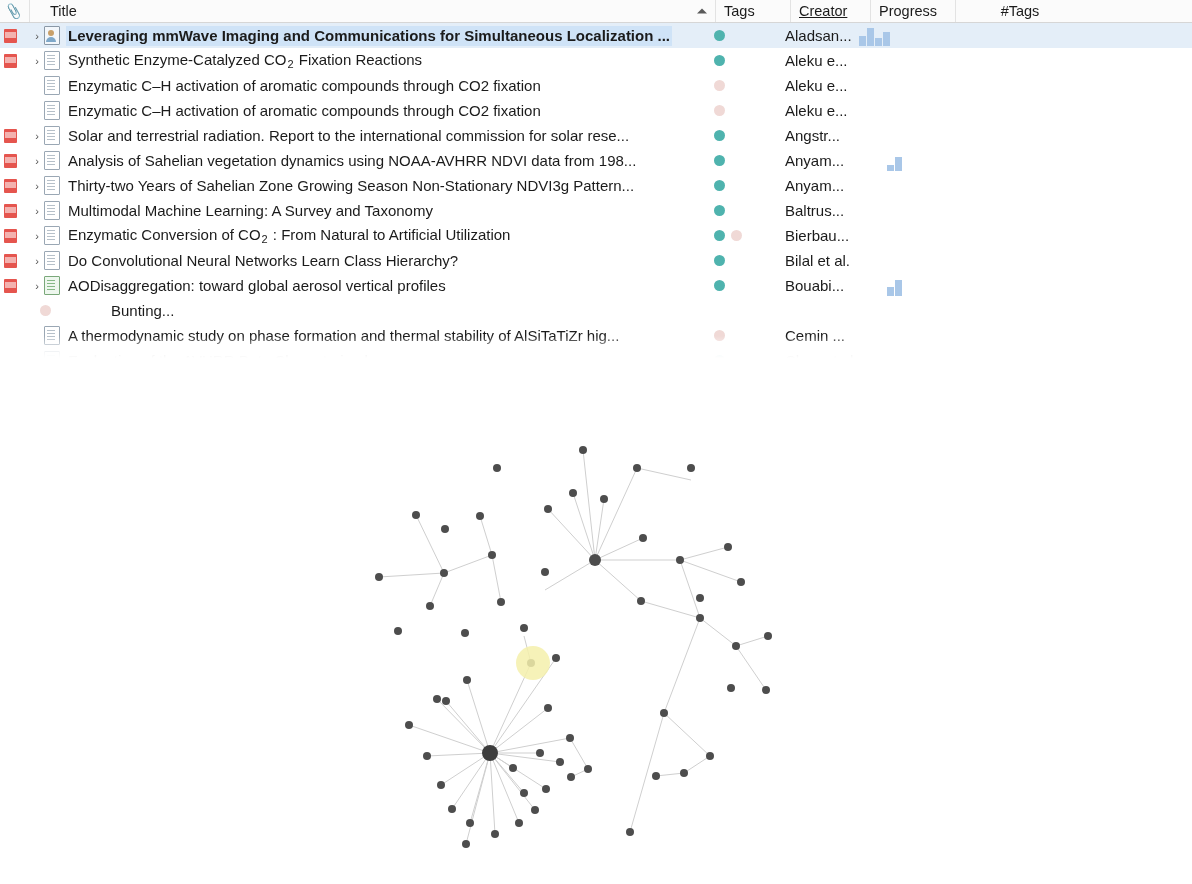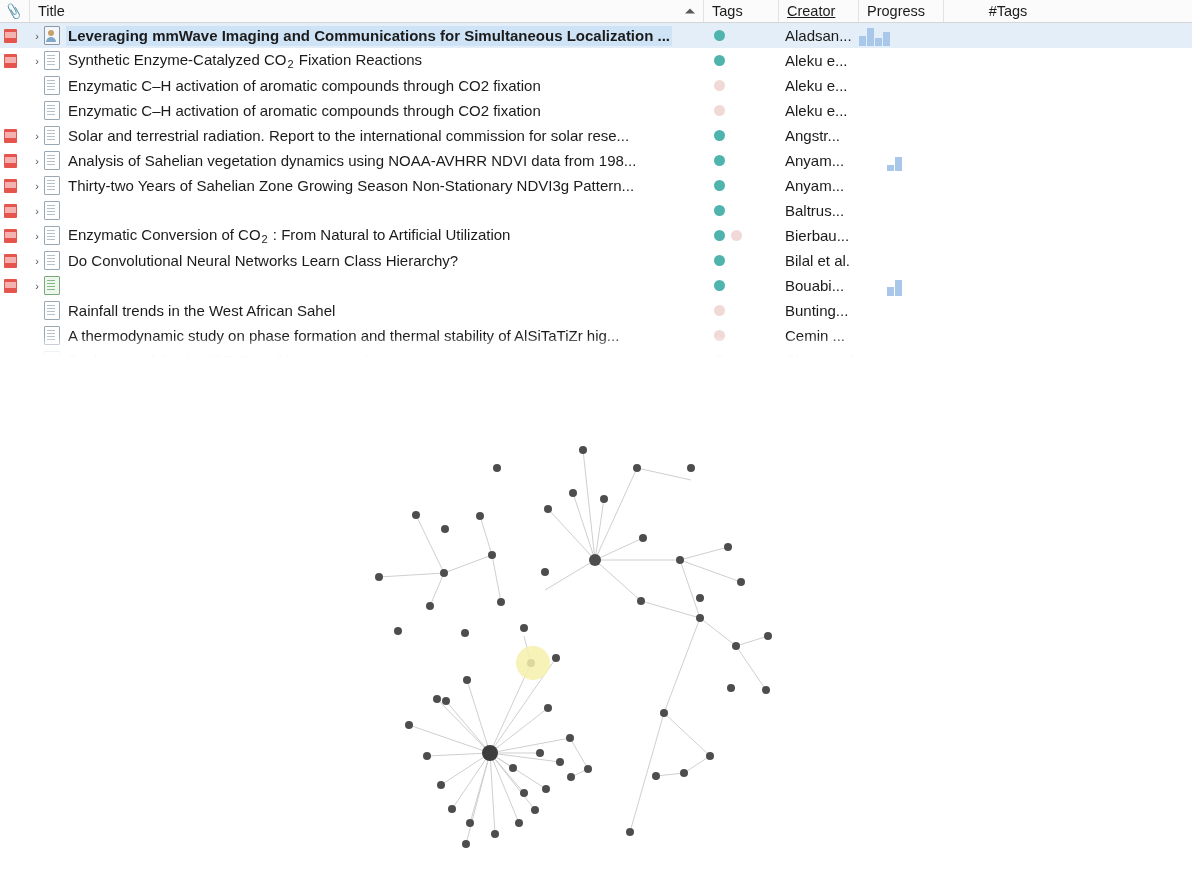--- a/index.html
+++ b/index.html
@@ -41,21 +41,21 @@
     display: flex;
     align-items: center;
     height: 100%;
     padding-left: 8px;
     box-sizing: border-box;
     border-right: 1px solid #e3e3e3;
     position: relative;
     white-space: nowrap;
   }
   .hcell.attach { width: 30px; padding-left: 6px; }
-  .hcell.title  { width: 674px; }
+  .hcell.title  { width: 674px; margin-left: 12px; }
   .hcell.tags   { width: 75px; }
   .hcell.creator{ width: 80px; text-decoration: underline; }
   .hcell.progress{ width: 85px; }
   .hcell.numtags{ width: 120px; border-right: none; justify-content: center; }
 
   .sort-arrow {
     position: absolute;
     right: 8px;
     top: 50%;
     transform: translateY(-50%);
@@ -401,20 +401,21 @@
       </div>
       <div class="row">
         <div class="cell attach">
           <span class="pdf-slot">
             <span class="pdf-badge"></span>
           </span>
         </div>
         <div class="cell title">
           <span class="twisty">›</span>
           <span class="doc-icon"></span>
+          <span class="title-text">Multimodal Machine Learning: A Survey and Taxonomy</span>
         </div>
         <div class="cell tags">
           <span class="dot teal"></span>
         </div>
         <div class="cell creator">Baltrus...</div>
         <div class="cell progress"></div>
         <div class="cell numtags"></div>
       </div>
       <div class="row">
         <div class="cell attach">
@@ -455,41 +456,37 @@
       </div>
       <div class="row">
         <div class="cell attach">
           <span class="pdf-slot">
             <span class="pdf-badge"></span>
           </span>
         </div>
         <div class="cell title">
           <span class="twisty">›</span>
           <span class="doc-icon green"></span>
+          <span class="title-text">AODisaggregation: toward global aerosol vertical profiles</span>
         </div>
         <div class="cell tags">
           <span class="dot teal"></span>
         </div>
         <div class="cell creator">Bouabi...</div>
         <div class="cell progress">
           <div class="spark" style="left: 28px;">
             <div class="b" style="height: 9px;"></div>
             <div class="b" style="height: 16px;"></div>
           </div>
         </div>
         <div class="cell numtags"></div>
       </div>
       <div class="row">
         <div class="cell attach">
           <span class="pdf-slot"></span>
-        </div>
-        <div class="cell title">
-          <span class="twisty"></span>
-          <span class="doc-icon"></span>
-          <span class="title-text">Rainfall trends in the West African Sahel</span>
         </div>
         <div class="cell tags">
           <span class="dot pink"></span>
         </div>
         <div class="cell creator">Bunting...</div>
         <div class="cell progress"></div>
         <div class="cell numtags"></div>
       </div>
       <div class="row">
         <div class="cell attach">

